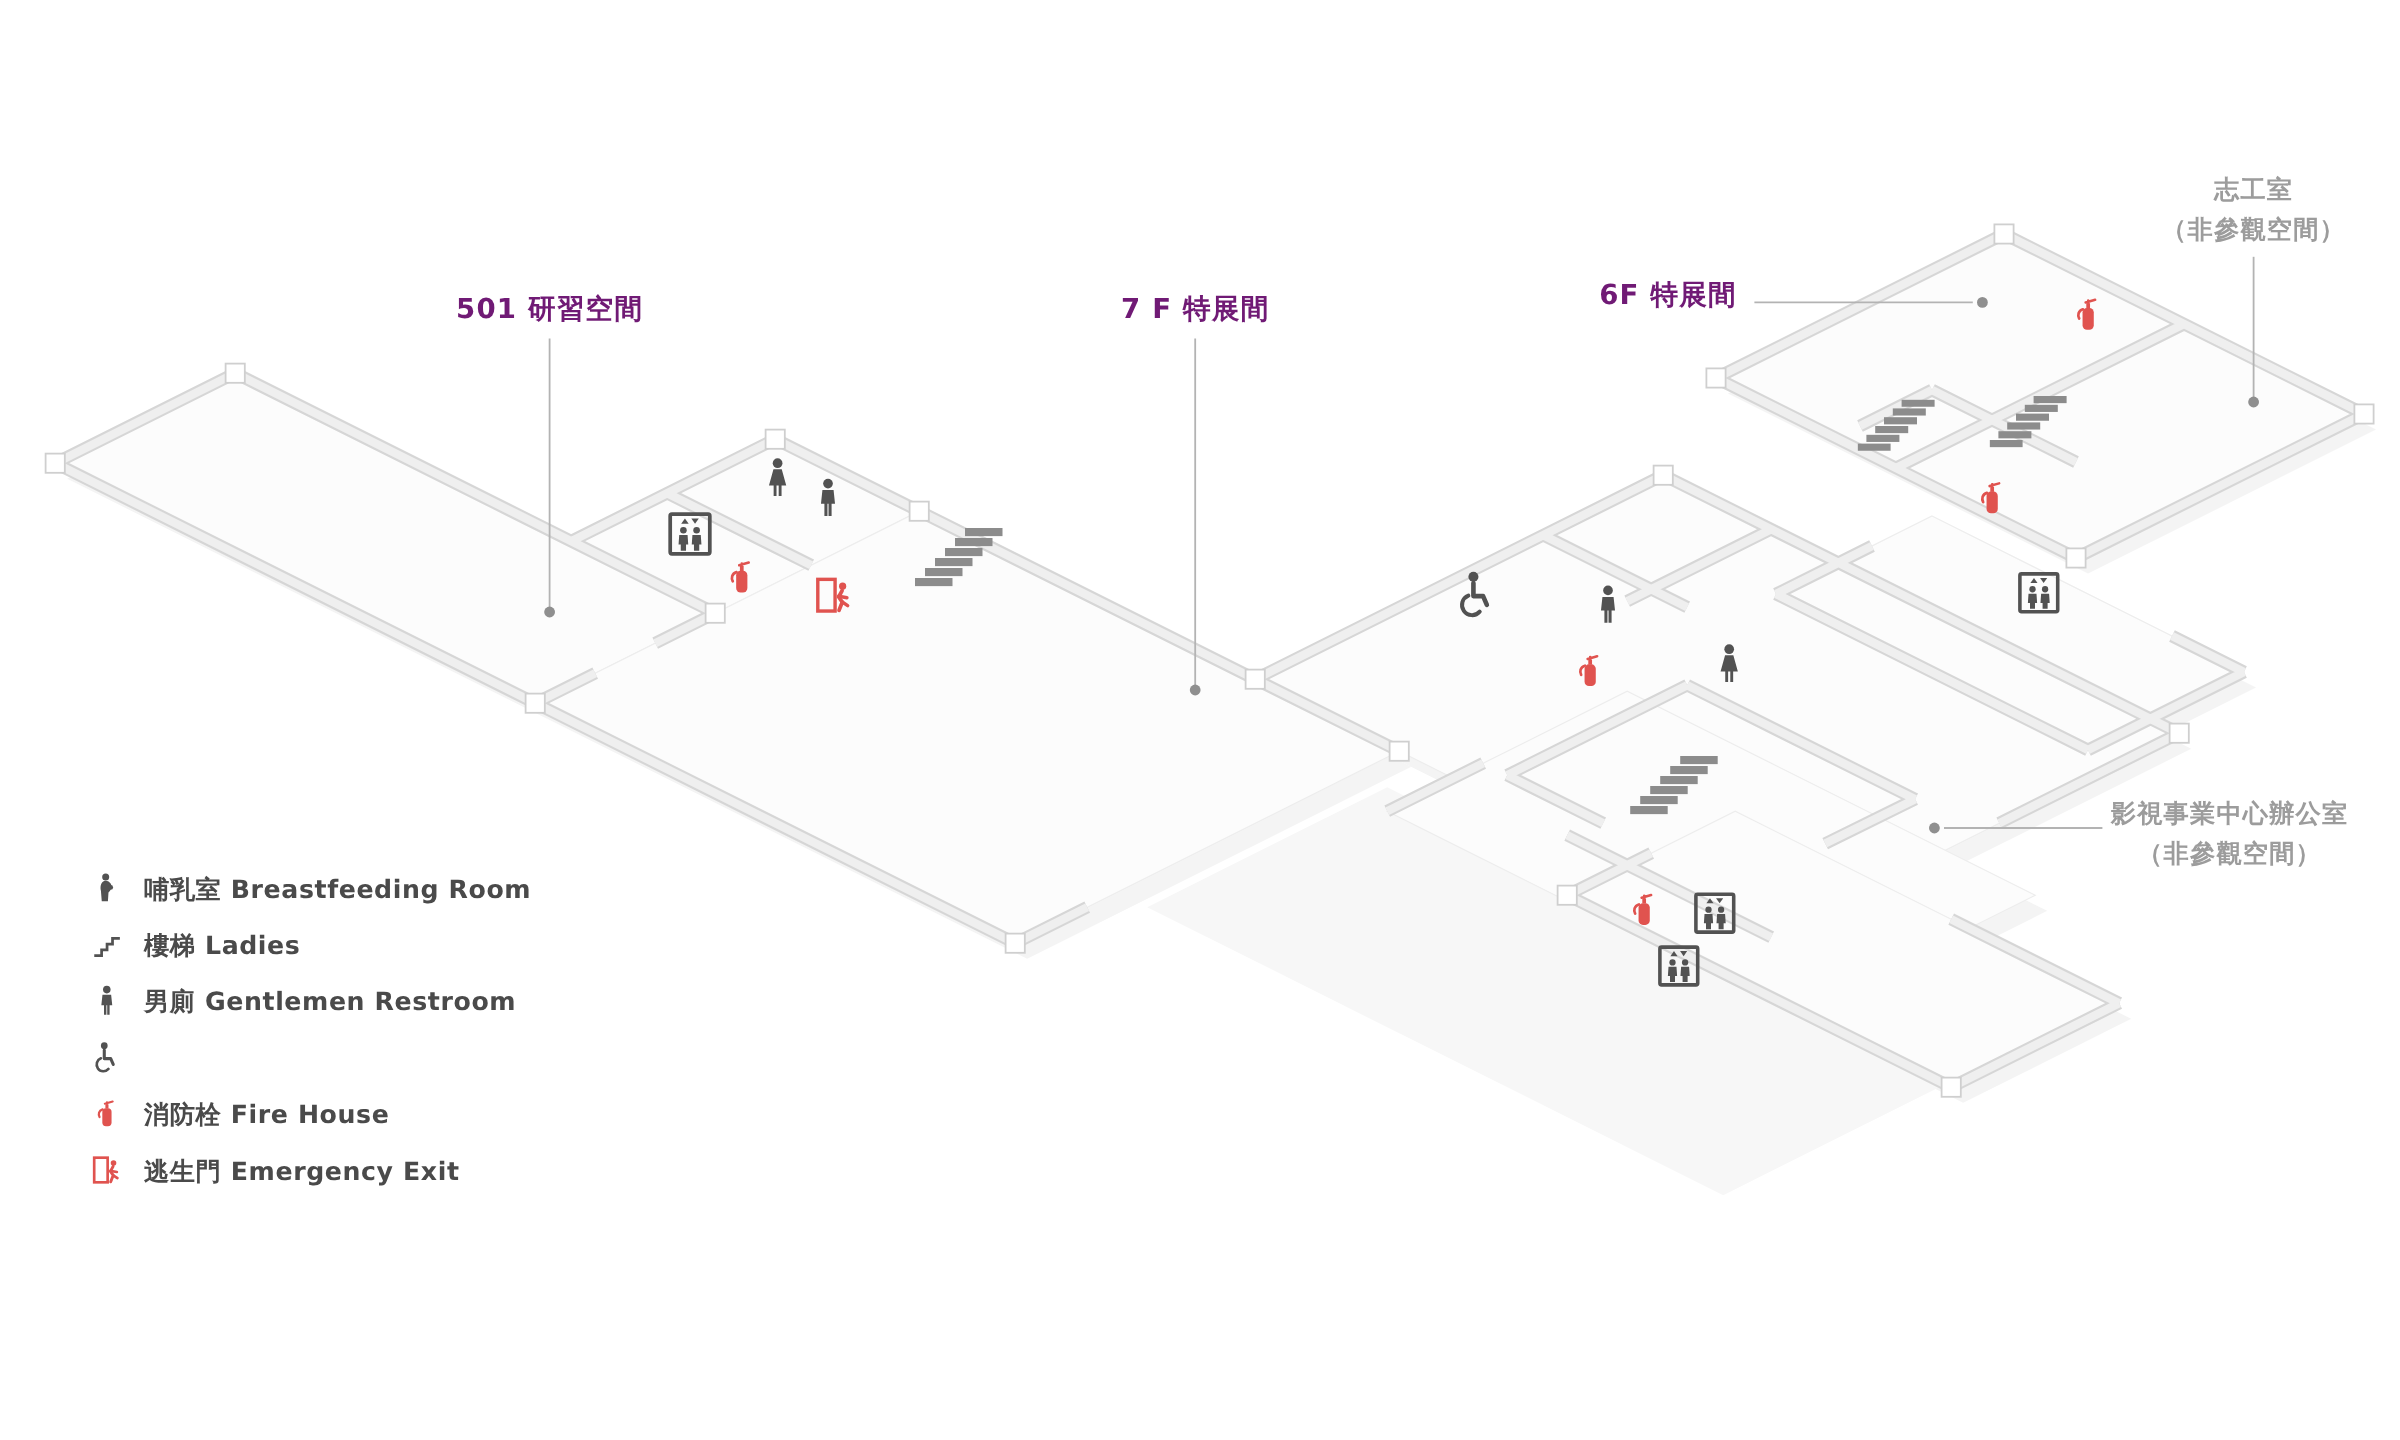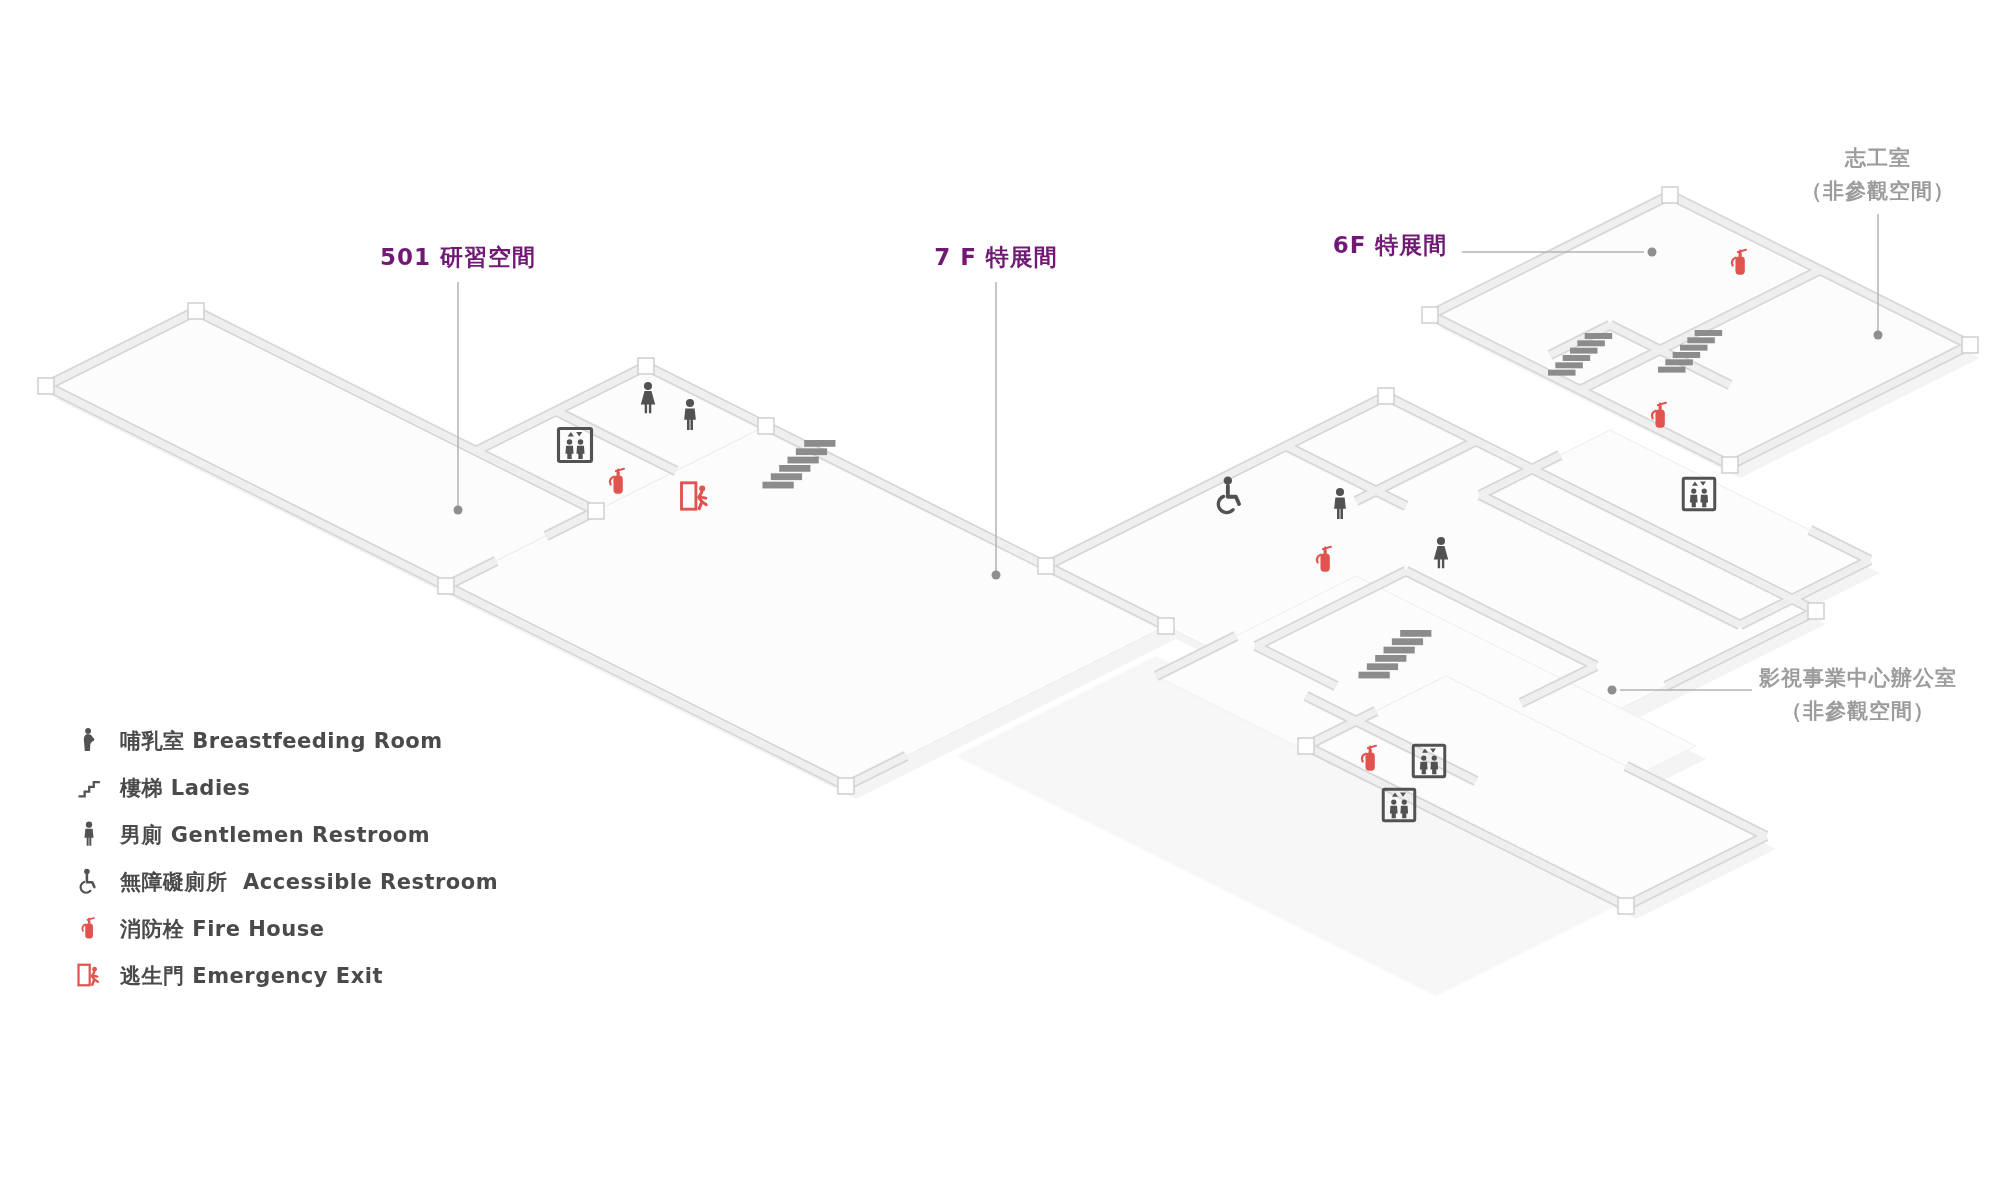--- a/index.html
+++ b/index.html
@@ -221,21 +221,20 @@
           </svg>
       </span>
       <span class="legend-label">男廁 Gentlemen Restroom</span>
     </div>
     <div class="legend-row">
       <span class="legend-icon icon-gray">
         <svg width="28" height="28" viewBox="0 0 24 24">
             <use href="#sym-accessible"></use>
           </svg>
       </span>
-      <span class="legend-label">無障礙廁所  Accessible Restroom</span>
     </div>
     <div class="legend-row">
       <span class="legend-icon icon-red">
         <svg width="28" height="28" viewBox="0 0 24 24">
             <use href="#sym-fire-ext"></use>
           </svg>
       </span>
       <span class="legend-label">消防栓 Fire House</span>
     </div>
     <div class="legend-row">

